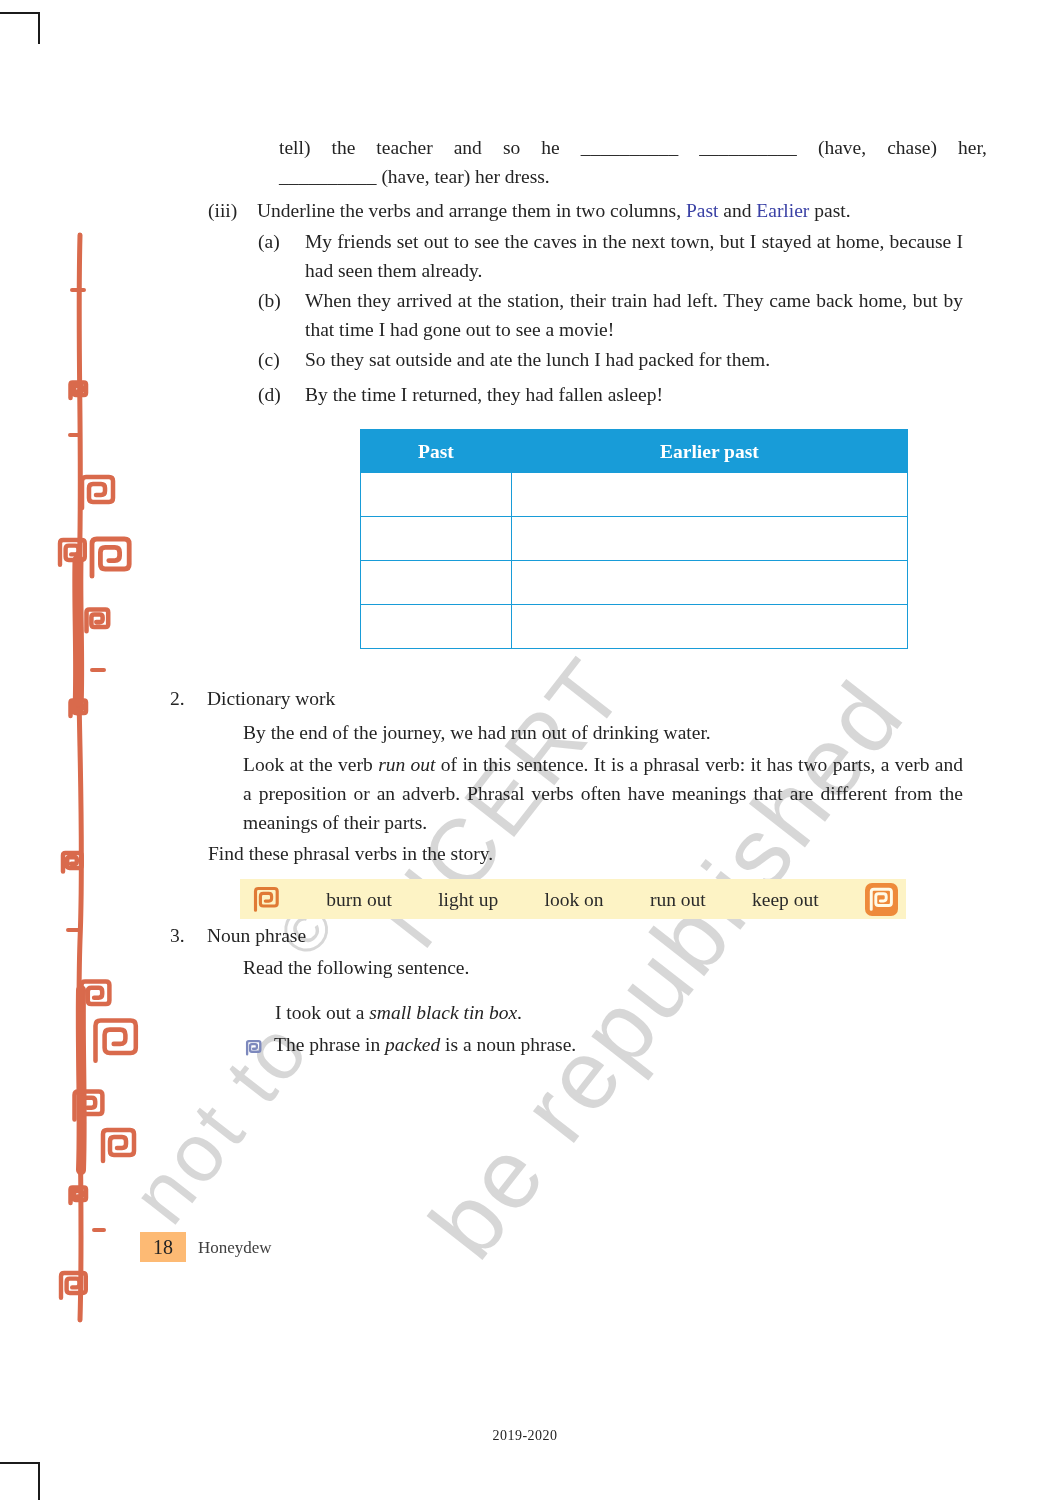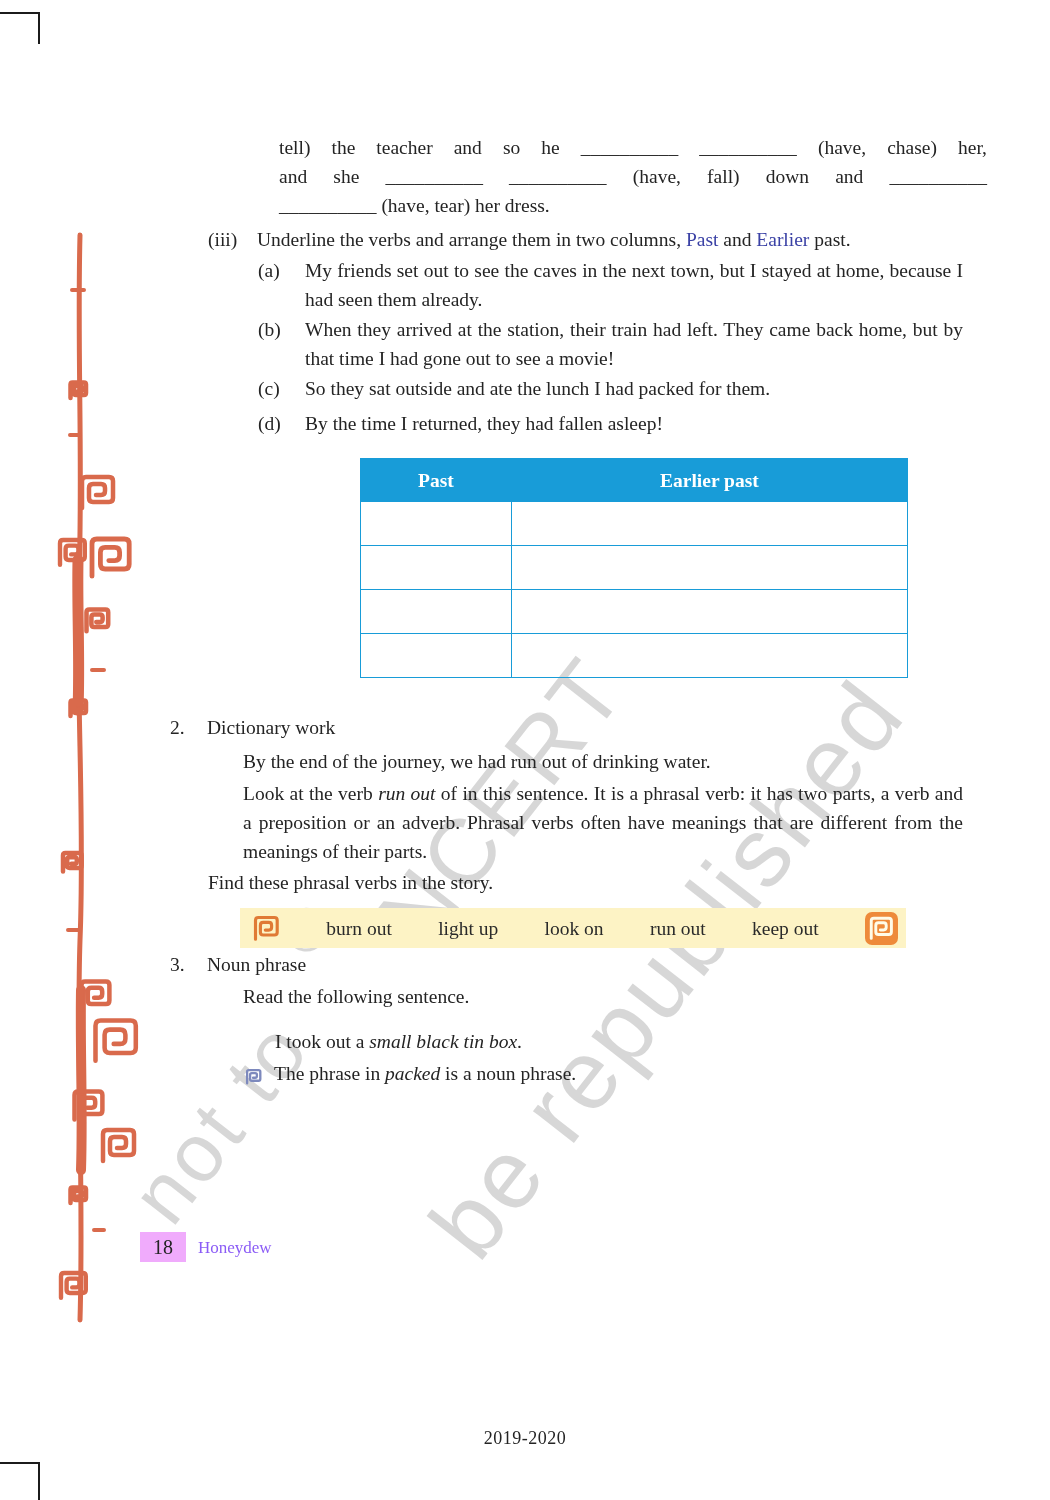--- a/index.html
+++ b/index.html
@@ -68,26 +68,26 @@
     border-radius:7px; display:flex; align-items:center; justify-content:center; }
 
   .read { margin-left:73px; margin-top:3px; }
   .sentence { margin-left:105px; margin-top:16px; }
 
   .bullet { display:flex; margin-left:75px; margin-top:3px; }
   .b-icon { width:20px; flex:none; margin-right:9px; margin-top:5px; }
   .b-text { width:689px; }
 
   .page-badge { position:absolute; left:140px; top:1232px; width:46px; height:30px;
-    background:#f0abfc; display:flex; align-items:center; justify-content:center;
+    background:#fdba74; display:flex; align-items:center; justify-content:center;
     font-size:20px; z-index:1; }
   .book-title { position:absolute; left:198px; top:1238px; font-size:17px;
-    color:#8b5cf6; z-index:1; }
+    color:#404040; z-index:1; }
   .footer-year { position:absolute; left:0; top:1428px; width:1050px;
-    text-align:center; font-size:18px; letter-spacing:0.5px; z-index:1; }
+    text-align:center; font-size:14px; letter-spacing:0.5px; z-index:1; }
 
   i { font-style:italic; }
 </style>
 </head>
 <body>
 
 <svg width="0" height="0" style="position:absolute" aria-hidden="true">
   <defs>
     <path id="spiral-shape" d="M5 36 L5 9 Q5 5 9 5 L32 5 Q36 5 36 9 L36 26 Q36 30 32 30 L16 30 Q12 30 12 26 L12 16 Q12 12 16 12 L24 12 Q28 12 28 16 L28 19 Q28 23 24 23 L19 23"></path>
   </defs>
@@ -124,21 +124,20 @@
     <use href="#spiral-shape" transform="translate(48,895) scale(1)" stroke-width="4.5"></use>
     <use href="#spiral-shape" transform="translate(18,955) scale(0.5)" stroke-width="9"></use>
     <use href="#spiral-shape" transform="translate(7,1039) scale(0.8)" stroke-width="5.5"></use>
   </g>
 </svg>
 
 <div class="content">
 
   <div class="intro">
     <div class="jline">tell) the teacher and so he __________ __________ (have, chase) her,</div>
-    <div class="jline">and she __________ __________ (have, fall) down and __________</div>
     <div>__________ (have, tear) her dress.</div>
   </div>
 
   <div class="numbered iii">
     <span class="lbl">(iii)</span>
     <div class="txt"><span>Underline the verbs and arrange them in two columns, </span><span class="blue">Past</span><span> and </span><span class="blue">Earlier</span><span> past.</span></div>
   </div>
 
   <div class="numbered sub sub-a">
     <span class="lbl">(a)</span>

